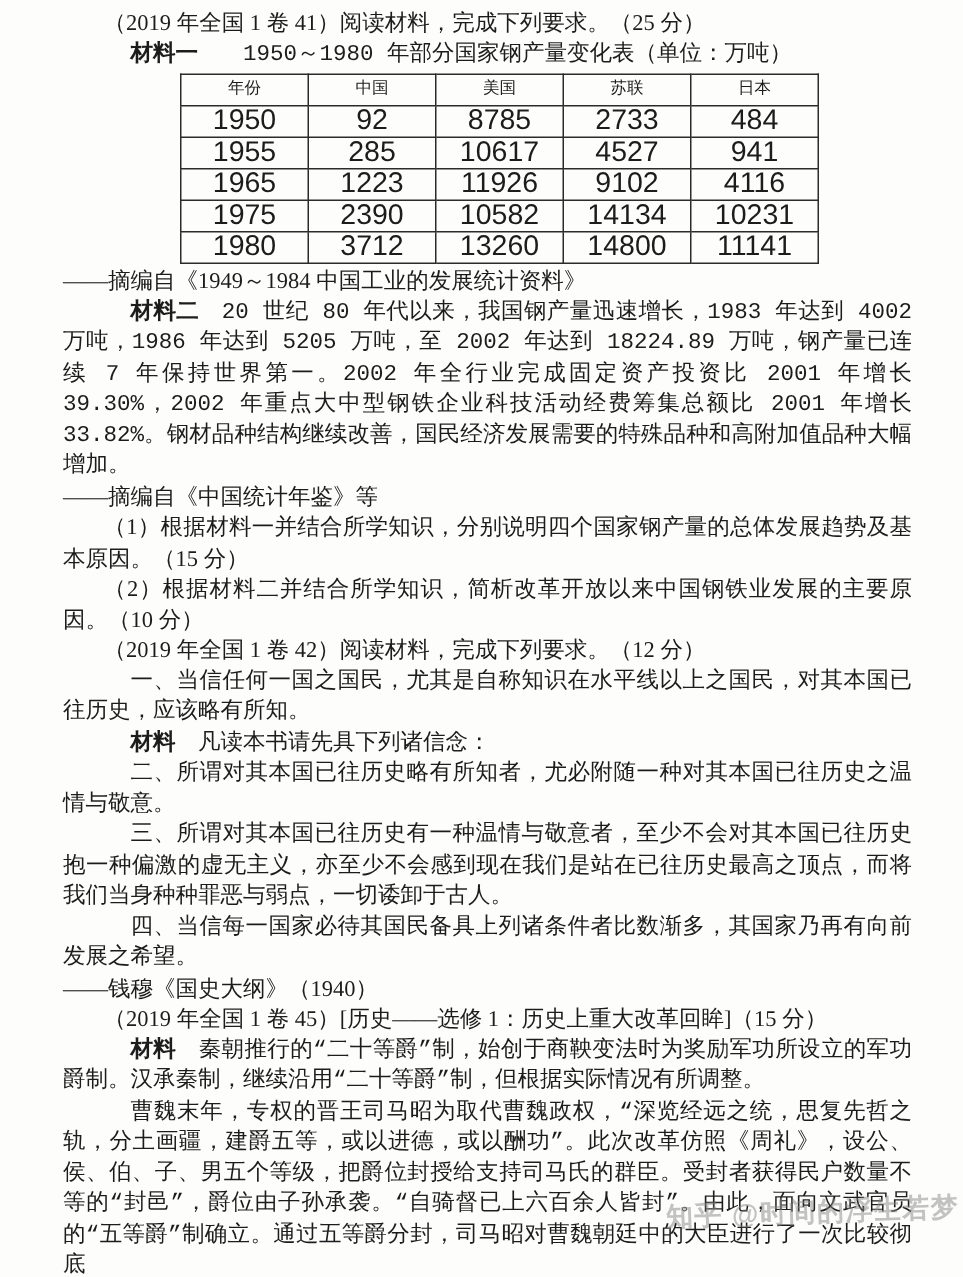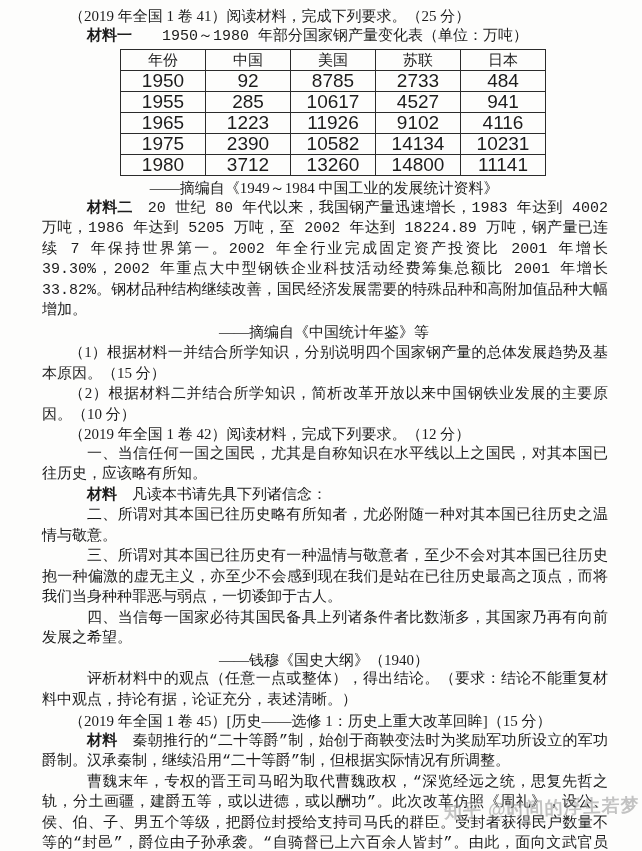--- a/index.html
+++ b/index.html
@@ -18,38 +18,38 @@
     padding: 6px 34px 0 42px;
     width: 642px; height: 851px;
     overflow: hidden;
   }
   p { text-align: justify; }
   .q-head { text-indent: 1.8em; }
   .para { text-indent: 3em; font-family: Liberation Mono, monospace; }
   .bold { font-weight: 700; }
   .label-gap { margin-right: 1em; }
   .title-gap { margin-right: 2em; }
-  .source { text-align: center; padding-right: 2px; }
+  .source { text-align: left; padding-right: 2px; }
   table.steel {
     border-collapse: collapse;
     margin: 2px 0 2px 78px;
     width: 426px;
     table-layout: fixed;
   }
   table.steel th, table.steel td {
     border: 1px solid #2b2b2b;
     text-align: center;
     height: 20px;
     padding: 0;
     font-weight: 400;
     line-height: 20px;
   }
   table.steel th {
-    font-family: Liberation Serif, serif;
-    font-size: 15px;
+    font-family: Liberation Mono, monospace;
+    font-size: 11px;
   }
   table.steel td {
     font-family: "Liberation Sans", "DejaVu Sans", sans-serif;
     font-size: 19px;
   }
   .watermark {
     position: absolute;
     right: 2px;
     top: 798px;
     font-family: "Liberation Sans", "DejaVu Sans", sans-serif;
@@ -133,21 +133,20 @@
 
   <p class="para">一、当信任何一国之国民，尤其是自称知识在水平线以上之国民，对其本国已往历史，应该略有所知。</p>
 
   <p class="para"><span class="bold label-gap">材料</span><span>凡读本书请先具下列诸信念：</span></p>
   <p class="para">二、所谓对其本国已往历史略有所知者，尤必附随一种对其本国已往历史之温情与敬意。</p>
   <p class="para">三、所谓对其本国已往历史有一种温情与敬意者，至少不会对其本国已往历史抱一种偏激的虚无主义，亦至少不会感到现在我们是站在已往历史最高之顶点，而将我们当身种种罪恶与弱点，一切诿卸于古人。</p>
   <p class="para">四、当信每一国家必待其国民备具上列诸条件者比数渐多，其国家乃再有向前发展之希望。</p>
 
   <p class="source">——钱穆《国史大纲》（1940）</p>
 
-  <p class="para">评析材料中的观点（任意一点或整体），得出结论。（要求：结论不能重复材料中观点，持论有据，论证充分，表述清晰。）</p>
 
   <p class="q-head">（2019 年全国 1 卷 45）[历史——选修 1：历史上重大改革回眸]（15 分）</p>
 
   <p class="para"><span class="bold label-gap">材料</span><span>秦朝推行的“二十等爵”制，始创于商鞅变法时为奖励军功所设立的军功爵制。汉承秦制，继续沿用“二十等爵”制，但根据实际情况有所调整。</span></p>
 
   <p class="para">曹魏末年，专权的晋王司马昭为取代曹魏政权，“深览经远之统，思复先哲之轨，分土画疆，建爵五等，或以进德，或以酬功”。此次改革仿照《周礼》，设公、侯、伯、子、男五个等级，把爵位封授给支持司马氏的群臣。受封者获得民户数量不等的“封邑”，爵位由子孙承袭。“自骑督已上六百余人皆封”。由此，面向文武官员的“五等爵”制确立。通过五等爵分封，司马昭对曹魏朝廷中的大臣进行了一次比较彻底</p>
 
 </div>
 
 <div class="watermark">知乎 @时间的浮生若梦</div>

